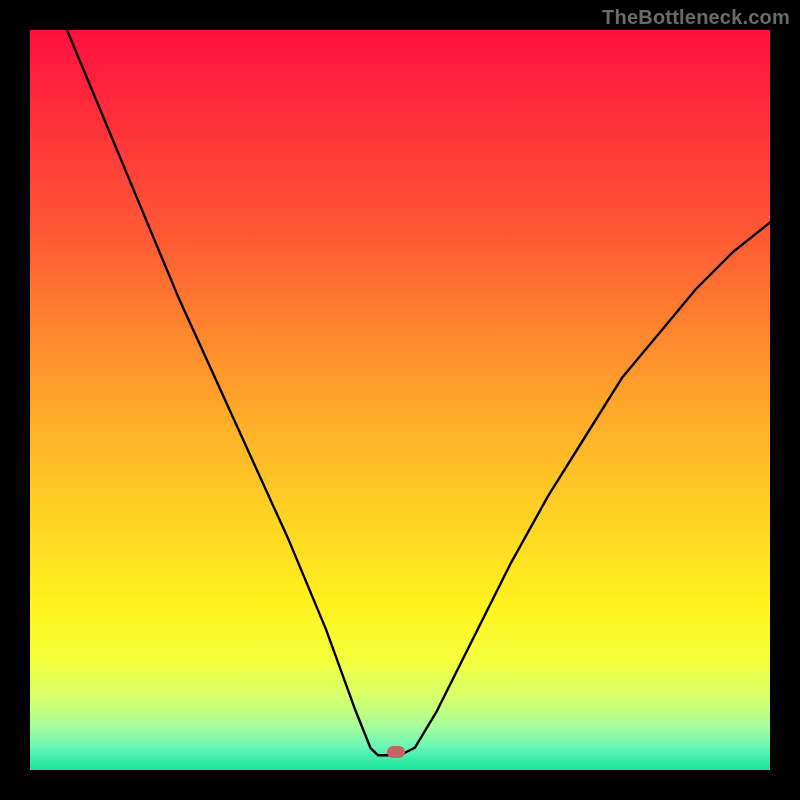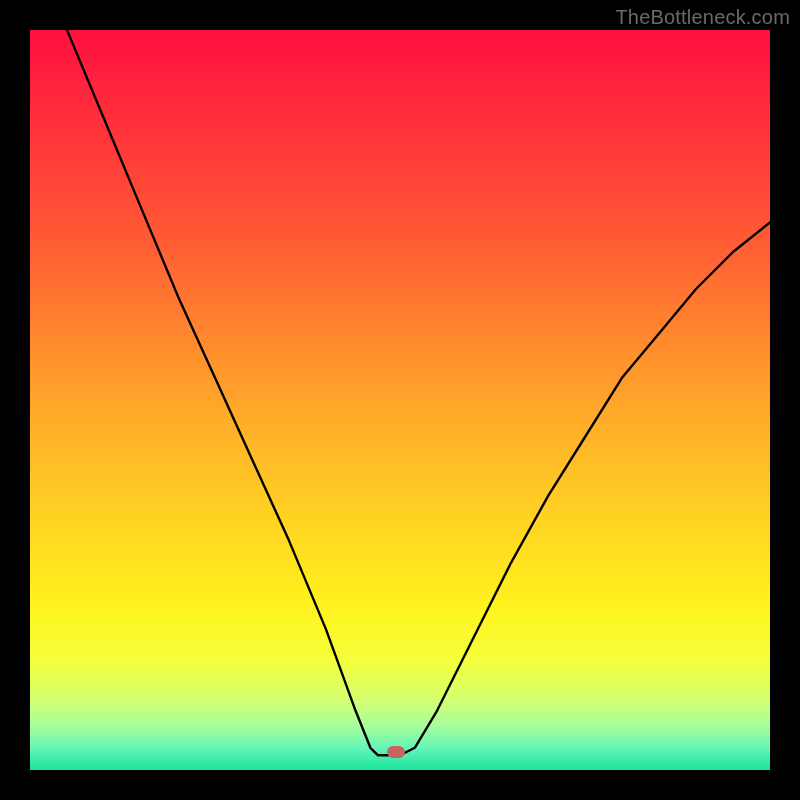--- a/index.html
+++ b/index.html
@@ -44,21 +44,21 @@
     width: 18px;
     height: 12px;
     border-radius: 6px;
     transform: translate(-50%, -50%);
   }
   .attribution {
     position: absolute;
     top: 6px;
     right: 10px;
     font-size: 20px;
-    font-weight: 400;
+    font-weight: 700;
     color: #6a6a6a;
     letter-spacing: 0.2px;
   }
 </style>
 </head>
 <body>
 
 <div class="stage">
 
   <div class="attribution">TheBottleneck.com</div>

